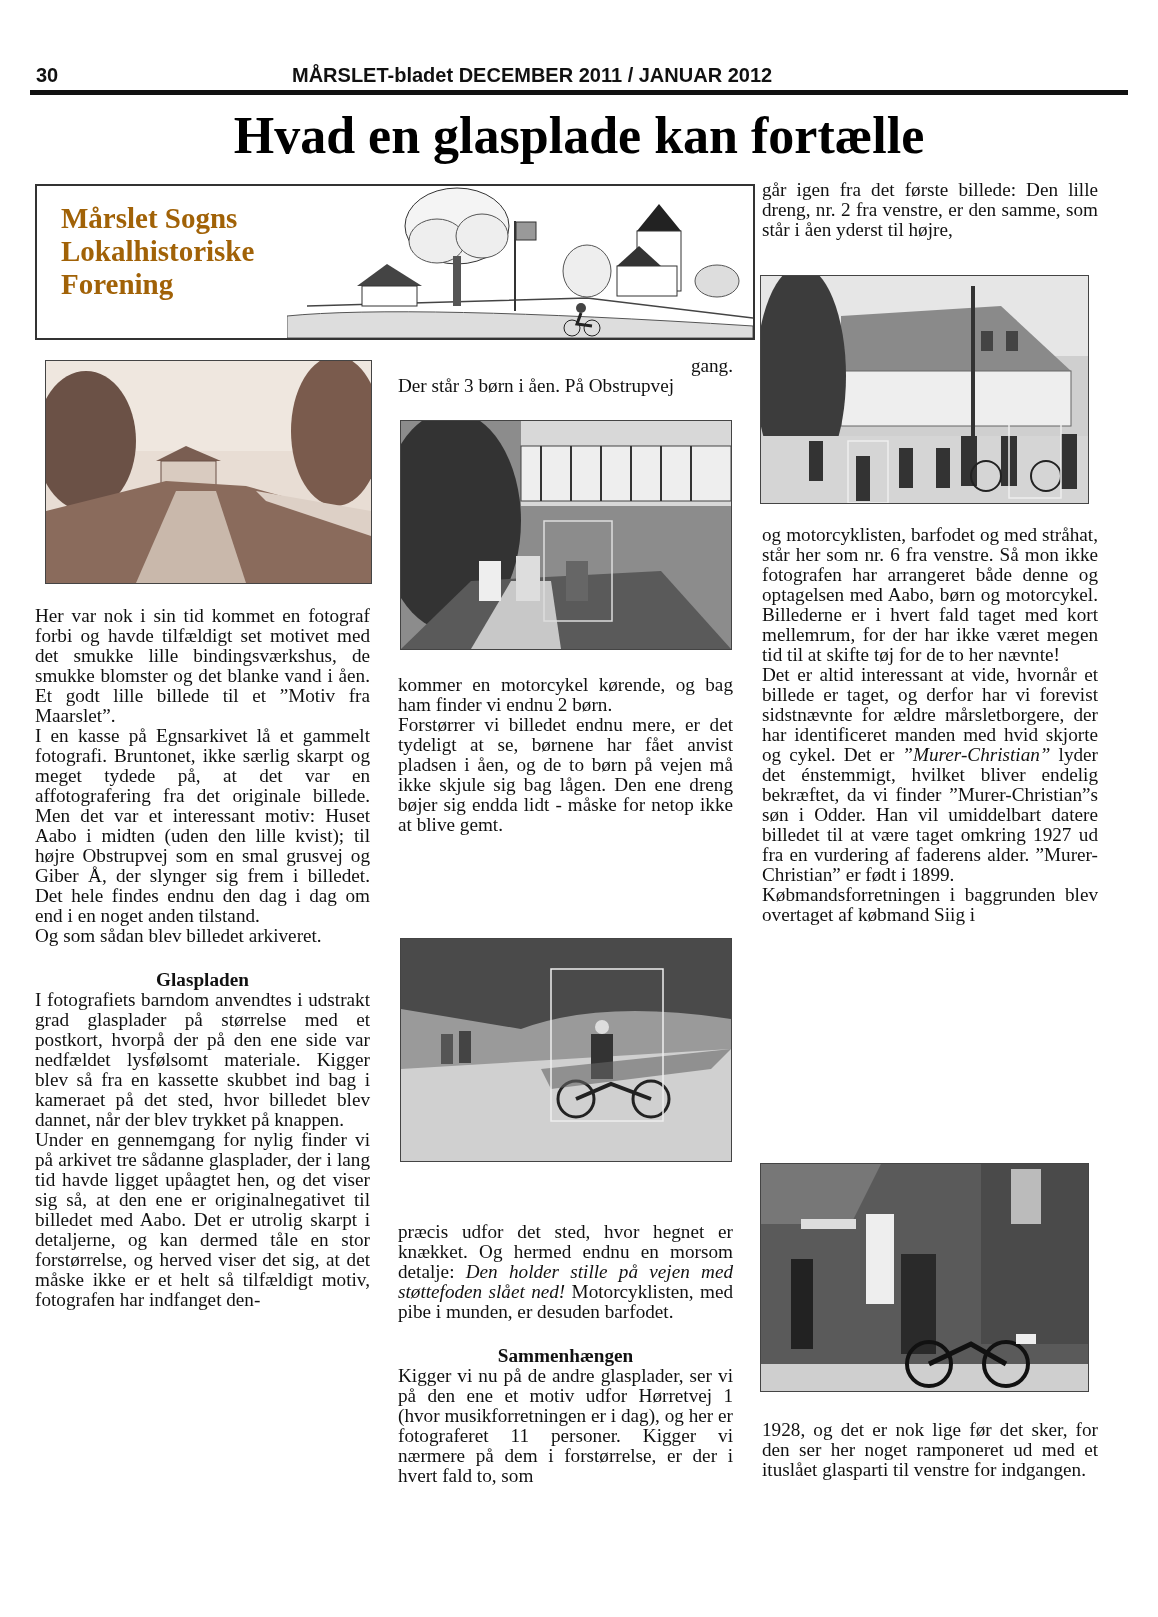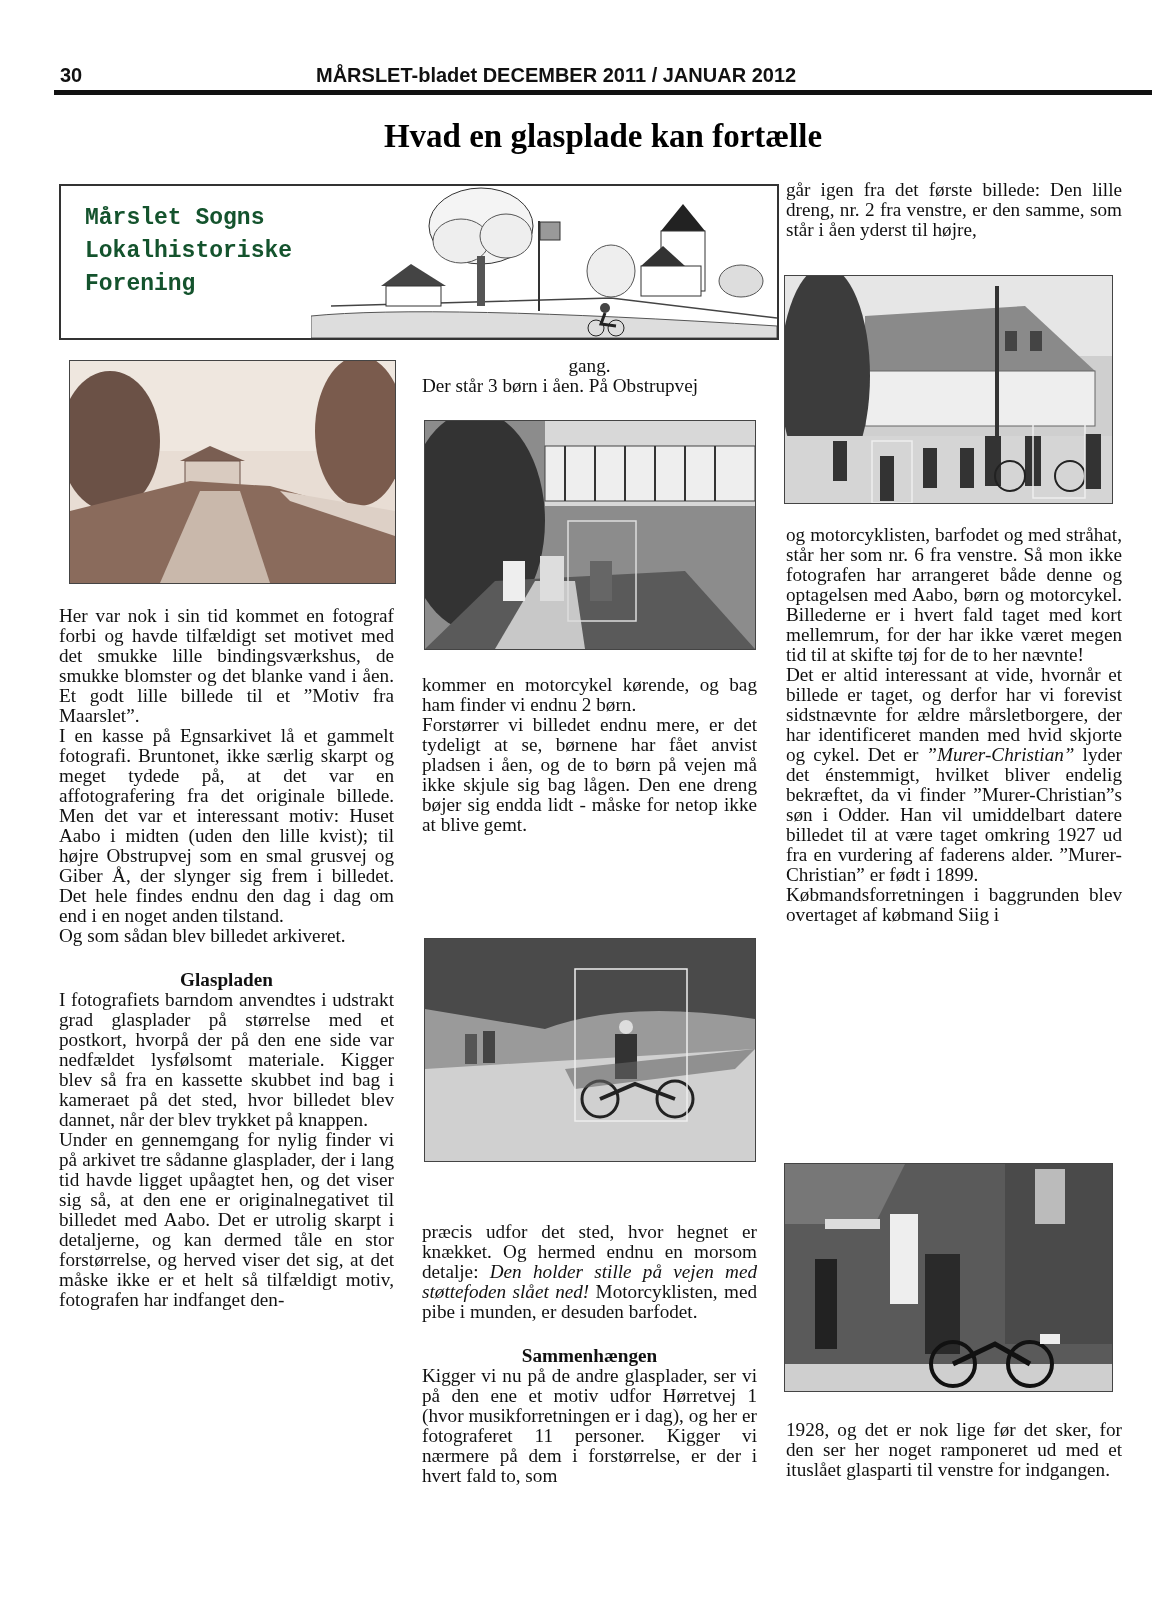--- a/index.html
+++ b/index.html
@@ -1,23 +1,23 @@
 <!DOCTYPE html>
 <html><head>
 <meta charset="utf-8">
 <style>
   html, body { margin: 0; padding: 0; background: #ffffff; }
   body { width: 1158px; height: 1617px; position: relative; overflow: hidden; color: #111; }
-  .abs { position: absolute; margin-left: 24px; }
+  .abs { position: absolute; }
   .runhead { left: 30px; top: 62px; width: 1098px; height: 28px; border-bottom: 5px solid #111; font-family: "Liberation Sans", sans-serif; font-weight: bold; font-size: 20px; letter-spacing: 0px; }
   .runhead .pg { position: absolute; left: 6px; top: 2px; }
   .runhead .mast { position: absolute; left: 262px; top: 2px; text-align: center; }
-  .headline { left: 0; top: 108px; width: 1158px; text-align: center; font-family: "Liberation Serif", serif; font-weight: bold; font-size: 33px; line-height: 56px; color: #000; }
+  .headline { left: 0; top: 108px; width: 1158px; text-align: center; font-family: "Liberation Serif", serif; font-weight: bold; font-size: 52px; line-height: 56px; color: #000; }
   .banner { left: 35px; top: 184px; width: 716px; height: 152px; border: 2px solid #333; background: #fff; overflow: hidden; }
-  .banner-title { position: absolute; left: 24px; top: 16px; font-family: Liberation Mono, monospace; font-weight: bold; font-size: 23px; line-height: 33px; color: #14532d; }
+  .banner-title { position: absolute; left: 24px; top: 16px; font-family: Liberation Serif, serif; font-weight: bold; font-size: 29px; line-height: 33px; color: #a16207; }
   .col { font-family: "Liberation Serif", serif; font-size: 19.2px; line-height: 20px; text-align: justify; color: #111; }
   .col p { margin: 0; }
   .col .sub { text-align: center; font-weight: bold; margin-top: 24px; }
   .col i { font-style: italic; }
   .photo { border: 1px solid #444; overflow: hidden; background: #bbb; }
   .photo svg { display: block; width: 100%; height: 100%; }
   .c1 { left: 35px; width: 335px; }
   .c2 { left: 398px; width: 335px; }
   .c3 { left: 762px; width: 336px; }
 </style>
@@ -78,21 +78,21 @@
 <div class="abs col c1" style="top:606px;">
   <p>Her var nok i sin tid kommet en fotograf forbi og havde tilfældigt set motivet med det smukke lille bindingsværkshus, de smukke blomster og det blanke vand i åen. Et godt lille billede til et ”Motiv fra Maarslet”.</p>
   <p>I en kasse på Egnsarkivet lå et gammelt fotografi. Bruntonet, ikke særlig skarpt og meget tydede på, at det var en affotografering fra det originale billede. Men det var et interessant motiv: Huset Aabo i midten (uden den lille kvist); til højre Obstrupvej som en smal grusvej og Giber Å, der slynger sig frem i billedet. Det hele findes endnu den dag i dag om end i en noget anden tilstand.</p>
   <p>Og som sådan blev billedet arkiveret.</p>
   <p class="sub">Glaspladen</p>
   <p>I fotografiets barndom anvendtes i udstrakt grad glasplader på størrelse med et postkort, hvorpå der på den ene side var nedfældet lysfølsomt materiale. Kigger blev så fra en kassette skubbet ind bag i kameraet på det sted, hvor billedet blev dannet, når der blev trykket på knappen.</p>
   <p>Under en gennemgang for nylig finder vi på arkivet tre sådanne glasplader, der i lang tid havde ligget upåagtet hen, og det viser sig så, at den ene er originalnegativet til billedet med Aabo. Det er utrolig skarpt i detaljerne, og kan dermed tåle en stor forstørrelse, og herved viser det sig, at det måske ikke er et helt så  tilfældigt motiv, fotografen har indfanget den-</p>
 </div>
 
 <div class="abs col c2" style="top:356px;">
-  <p style="text-align:center">gang.</p>
+  <p style="text-align:right">gang.</p>
   <p>Der står 3 børn i åen. På Obstrupvej</p>
 </div>
 <div class="abs photo" style="left:400px;top:420px;width:330px;height:228px;">
   <svg viewBox="0 0 330 228" preserveAspectRatio="none">
     <rect width="330" height="228" fill="#8c8c8c"></rect>
     <rect x="120" y="0" width="210" height="85" fill="#d8d8d8"></rect>
     <rect x="120" y="25" width="210" height="55" fill="#eee" stroke="#444"></rect>
     <g stroke="#333" stroke-width="2">
       <line x1="140" y1="25" x2="140" y2="80"></line>
         <line x1="170" y1="25" x2="170" y2="80"></line>

